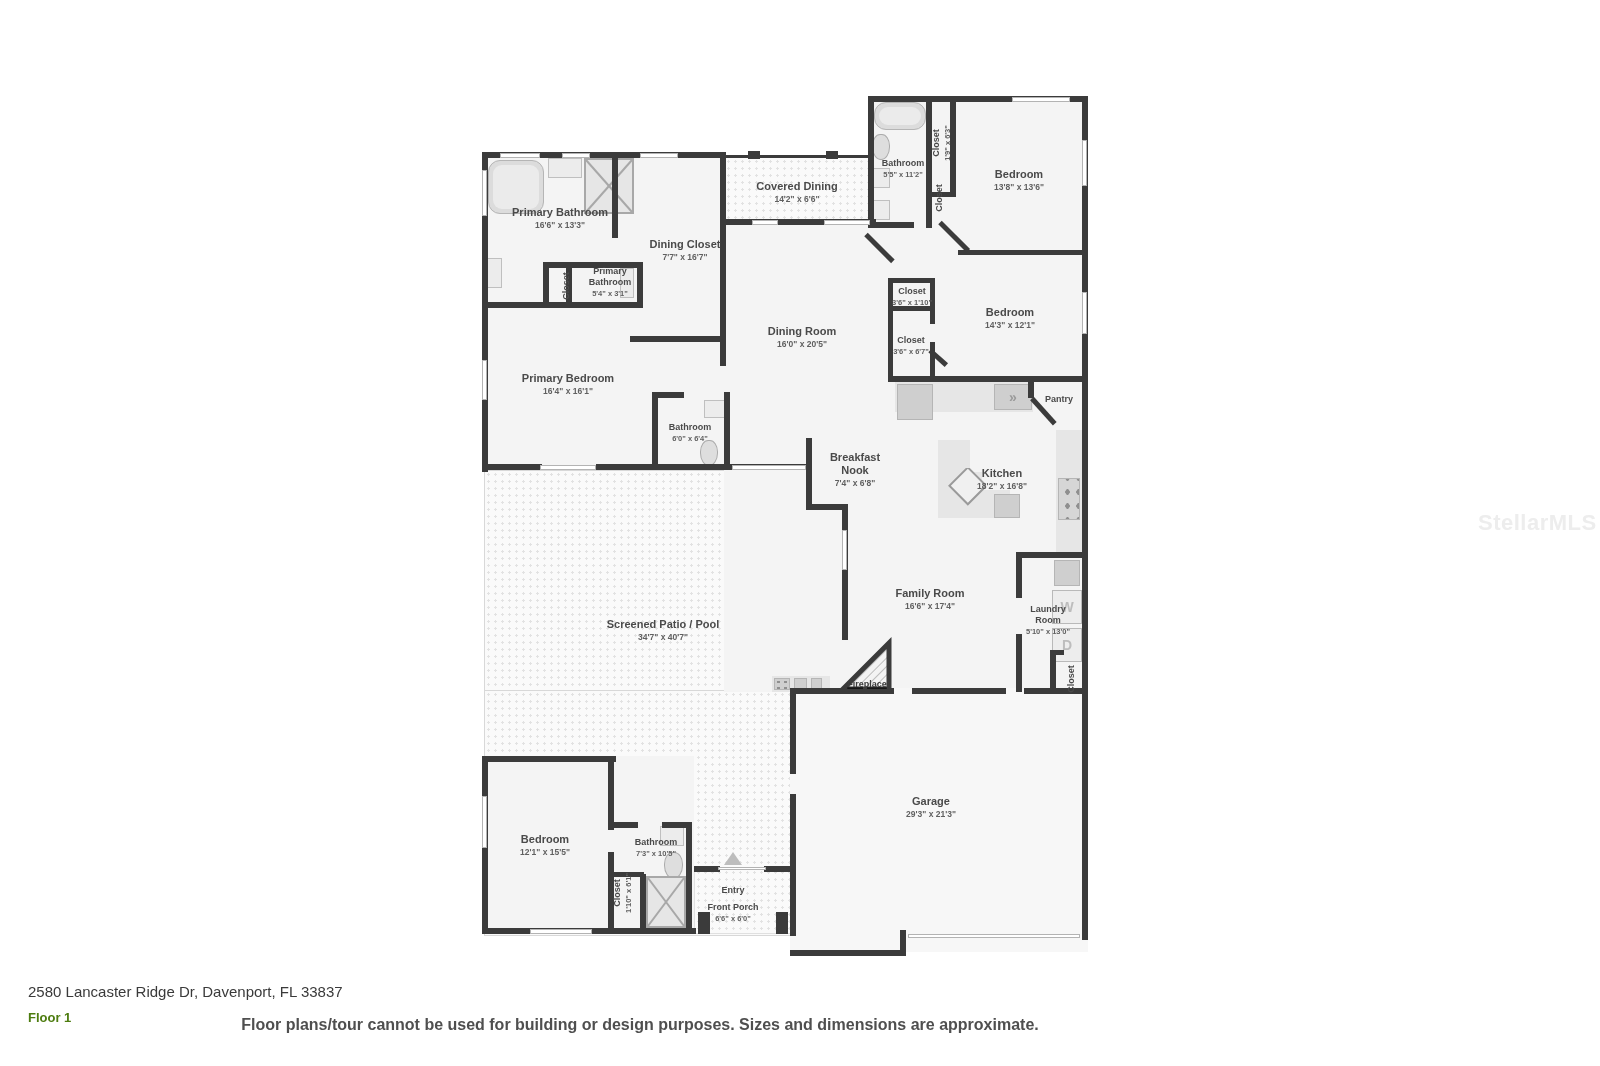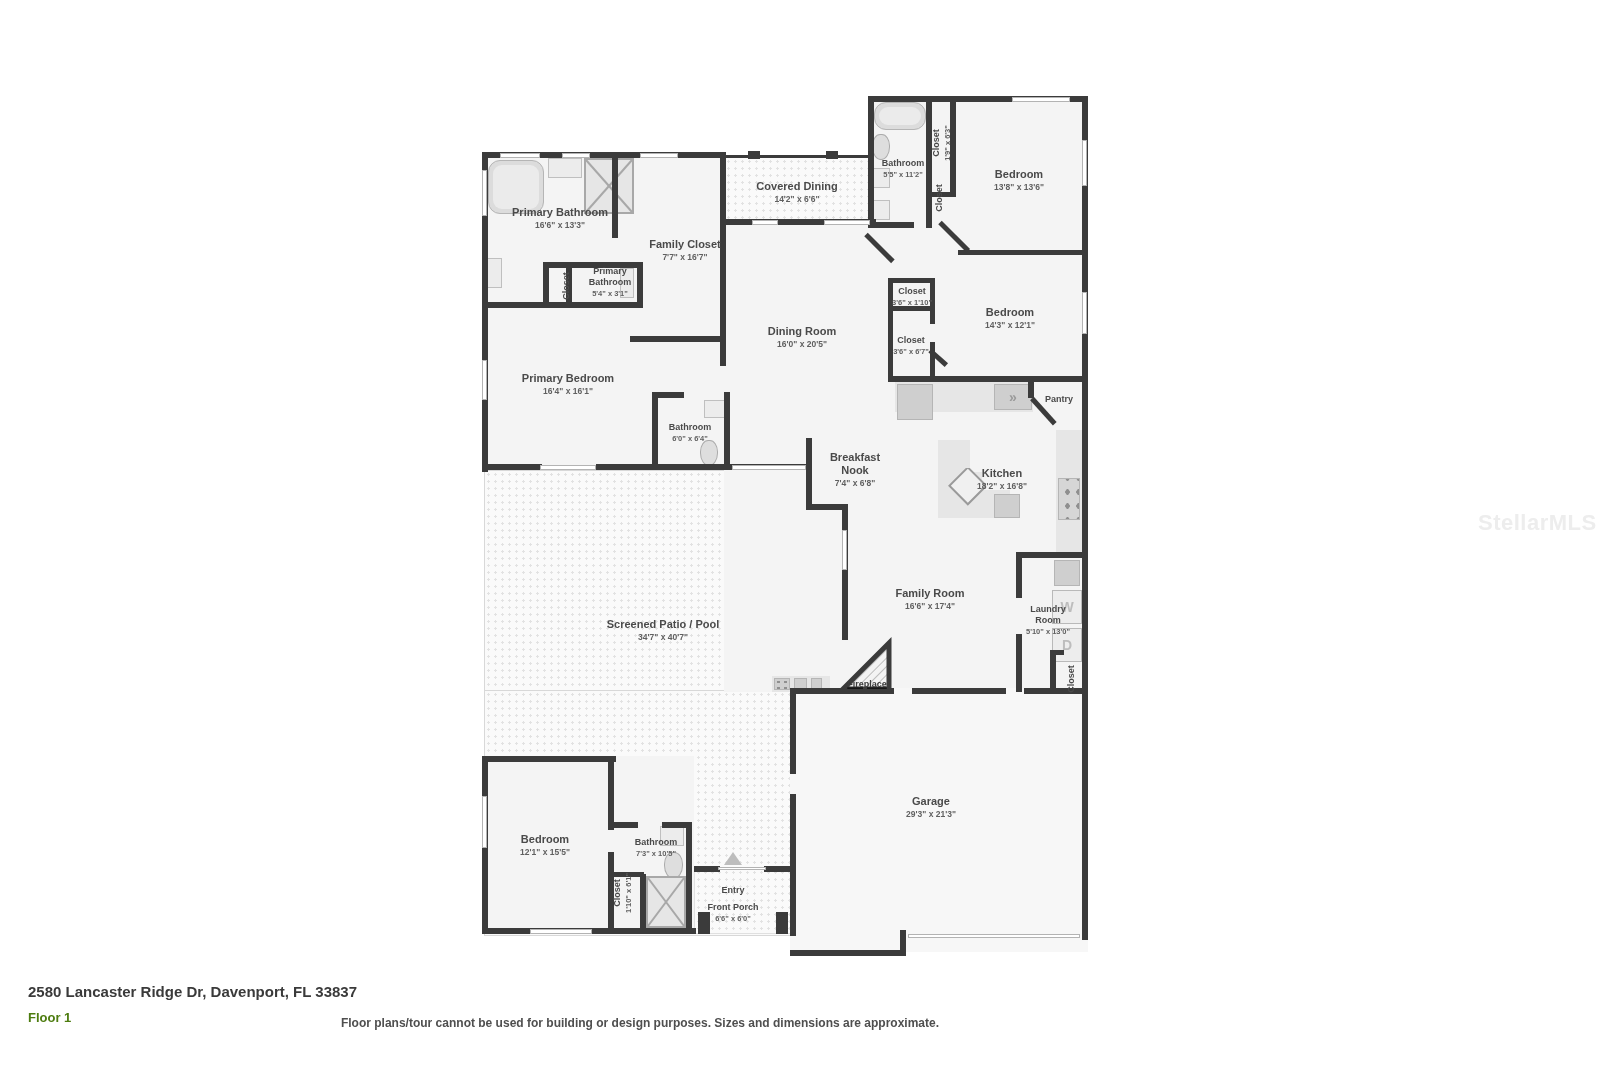--- a/index.html
+++ b/index.html
@@ -23,24 +23,24 @@
   .diag{position:absolute;background:#3b3b3b;height:5px;transform-origin:0 50%;z-index:33;}
   .svgfix{position:absolute;z-index:14;}
   .lbl{position:absolute;transform:translate(-50%,-50%);text-align:center;z-index:50;}
   .nm{font-weight:700;font-size:11px;color:#4a4a4a;line-height:1.2;white-space:pre-line;}
   .dm{font-weight:600;font-size:8.5px;color:#606060;margin-top:1px;white-space:nowrap;}
   .sm .nm{font-size:9px;} .sm .dm{font-size:7.5px;}
   .vert{transform:translate(-50%,-50%) rotate(-90deg);}
   .arrow-up{position:absolute;width:0;height:0;border-left:9px solid transparent;
        border-right:9px solid transparent;border-bottom:13px solid #bdbdbd;z-index:20;}
   .watermark{position:absolute;font-weight:700;font-size:22px;color:#ededed;z-index:60;letter-spacing:0.5px;}
-  .addr{position:absolute;left:28px;top:983px;font-weight:700;font-size:15px;color:#3a3a3a;z-index:60;}
+  .addr{position:absolute;left:28px;top:983px;font-weight:400;font-size:15px;color:#3a3a3a;z-index:60;}
   .floor{position:absolute;left:28px;top:1010px;font-weight:700;font-size:13px;color:#4d7c0f;z-index:60;}
   .disc{position:absolute;left:0;top:1016px;width:1280px;text-align:center;font-weight:700;
-        font-size:12px;color:#4f4f4f;z-index:60;}
+        font-size:16px;color:#4f4f4f;z-index:60;}
 </style>
 </head>
 <body>
 
 <div id="plan">
 
   <div class="pat" style="left:484px;top:470px;width:358px;height:222px;"></div>
   <div class="pat" style="left:484px;top:690px;width:306px;height:244px;"></div>
 
   <div class="fill" style="left:482px;top:152px;width:244px;height:318px;"></div>
@@ -144,21 +144,21 @@
   <div class="win" style="left:530px;top:929px;width:62px;height:5px;"></div>
   <div class="win" style="left:482px;top:796px;width:5px;height:52px;"></div>
   <div class="win" style="left:908px;top:934px;width:172px;height:4px;"></div>
   <div class="win" style="left:718px;top:867px;width:48px;height:3px;"></div>
 
   <div class="lbl" style="left:560px;top:218px;">
       <div class="nm">Primary Bathroom</div>
       <div class="dm">16'6" x 13'3"</div>
     </div>
   <div class="lbl" style="left:685px;top:250px;">
-      <div class="nm">Family Closet</div>
+      <div class="nm">Dining Closet</div>
       <div class="dm">7'7" x 16'7"</div>
     </div>
   <div class="lbl vert sm" style="left:566px;top:286px;">
       <div class="nm">Closet</div>
     </div>
   <div class="lbl sm" style="left:610px;top:282px;">
       <div class="nm">Primary
 Bathroom</div>
       <div class="dm">5'4" x 3'1"</div>
     </div>

